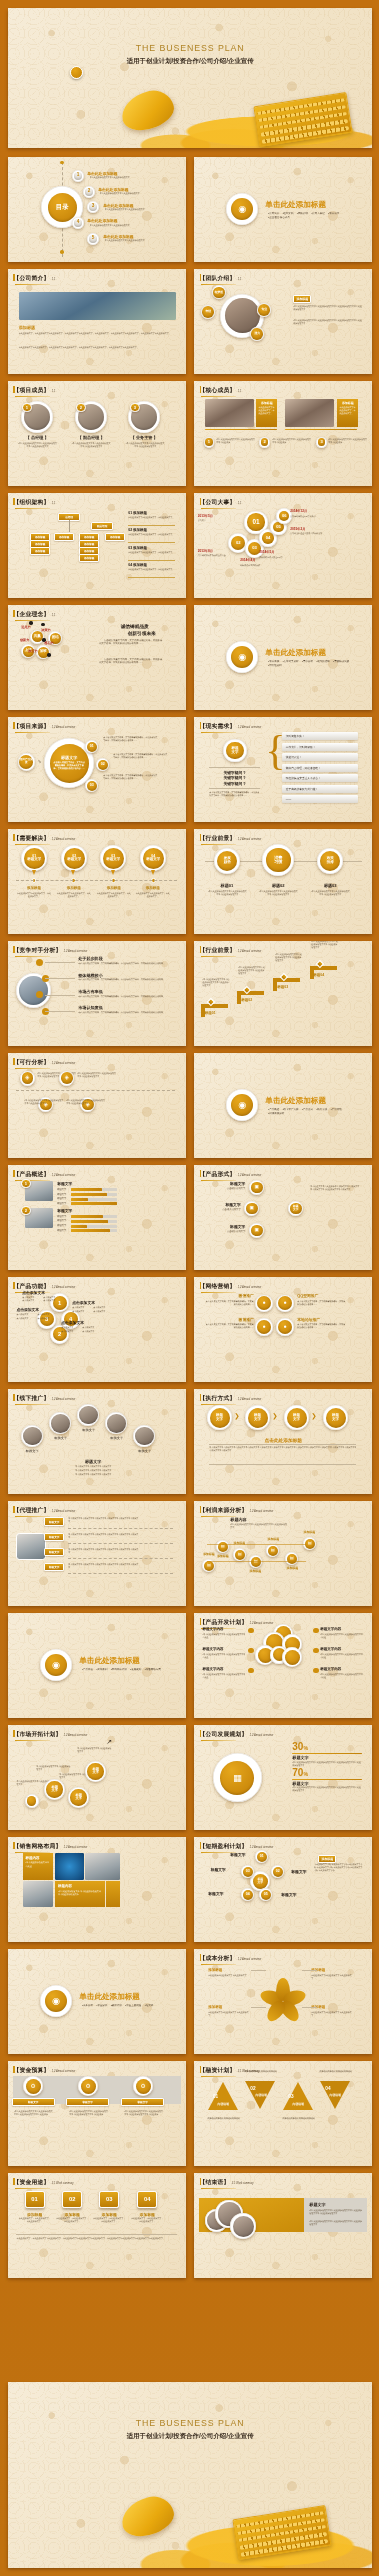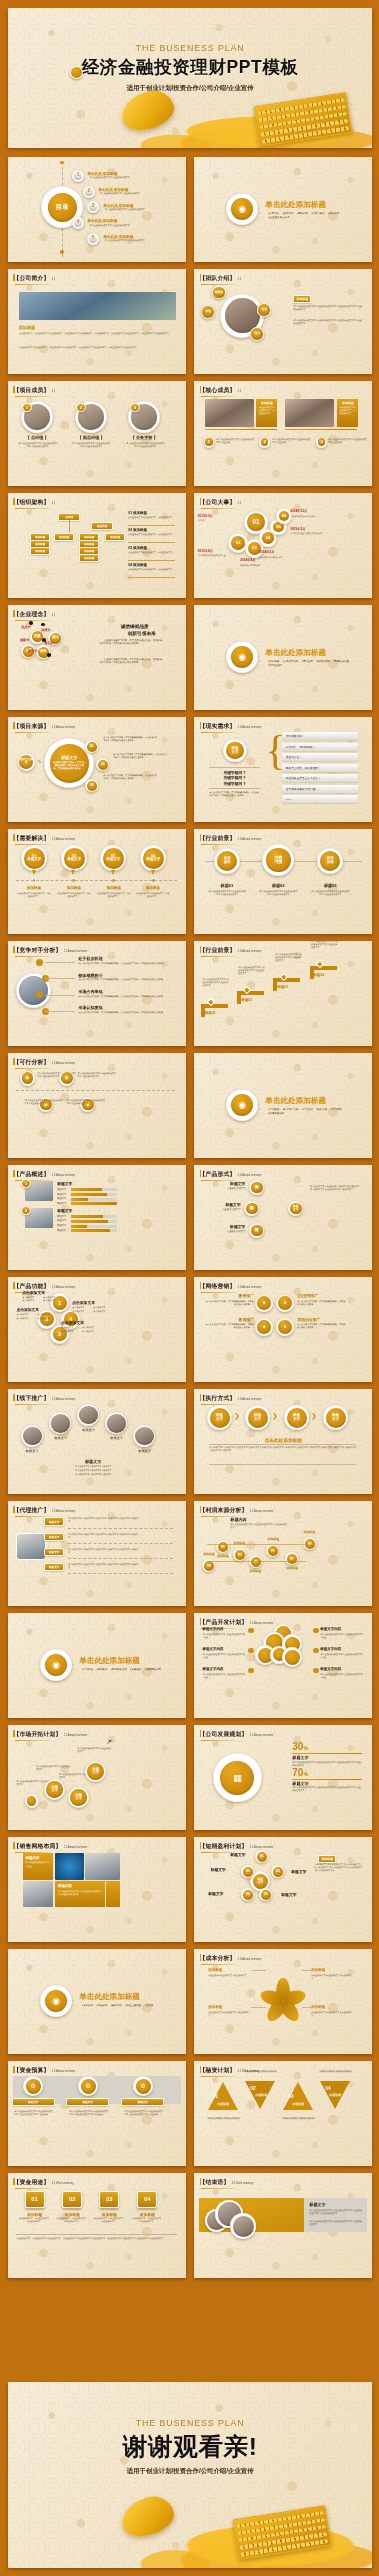--- a/index.html
+++ b/index.html
@@ -167,21 +167,20 @@
   .big-title{ color:#d4900f; font-weight:bold; font-size:8.2px; }
   .red{ color:#b22b20; font-weight:bold; }
 </style>
 </head>
 <body>
 
 <div class="slide" style="position:absolute;left:8.2px;top:8.2px;width:364px;height:140px;">
   <div class="swirl"></div>
   <div class="cover" style="top:35px;left:0;">
     <div class="eyebrow">THE BUSENESS PLAN</div>
-    <h1>经济金融投资理财PPT模板</h1>
     <div class="sub">适用于创业计划/投资合作/公司介绍/企业宣传</div>
   </div>
   <div class="cover-dot" style="left:62px;top:58px;"></div>
   <div class="coins"></div>
   <div class="silk"></div>
   <div class="abacus">
     <i style="top:4.7px"></i>
       <i style="top:11.7px"></i>
       <i style="top:18.7px"></i>
       <i style="top:26px"></i>
@@ -1211,21 +1210,20 @@
         <div class="tiny" style="position: absolute; left: 115px; top: 36px; width: 54px;">▪单击此处添加段落文本单击此处添加段落文本单击此处添加段落文本单击此处添加段落文本</div>
         <div class="tiny" style="position: absolute; left: 115px; top: 47px; width: 54px;">▪单击此处添加段落文本单击此处添加段落文本单击此处添加段落文本</div>
       </div>
     </div>
   </div>
 
 <div class="slide" style="position:absolute;left:8.2px;top:2382px;width:364px;height:186px;">
   <div class="swirl"></div>
   <div class="cover" style="top:36px;left:0;">
     <div class="eyebrow">THE BUSENESS PLAN</div>
-    <h1 style="font-size:24.6px;">谢谢观看亲!</h1>
     <div class="sub">适用于创业计划/投资合作/公司介绍/企业宣传</div>
   </div>
   <div class="coins"></div>
   <div class="silk" style="bottom:18%;"></div>
   <div class="abacus" style="right:12%;bottom:8%;">
     <i style="top:4.7px"></i>
       <i style="top:11.7px"></i>
       <i style="top:18.7px"></i>
       <i style="top:26px"></i>
       <i style="top:33px"></i>

